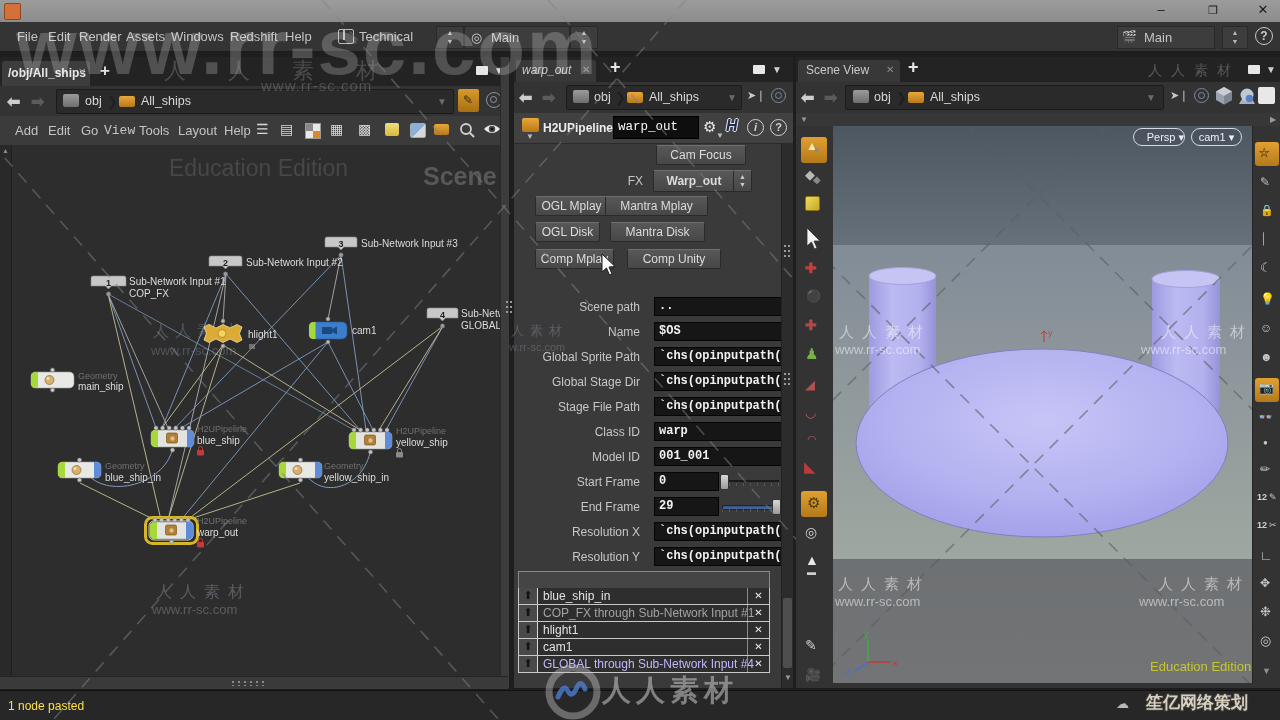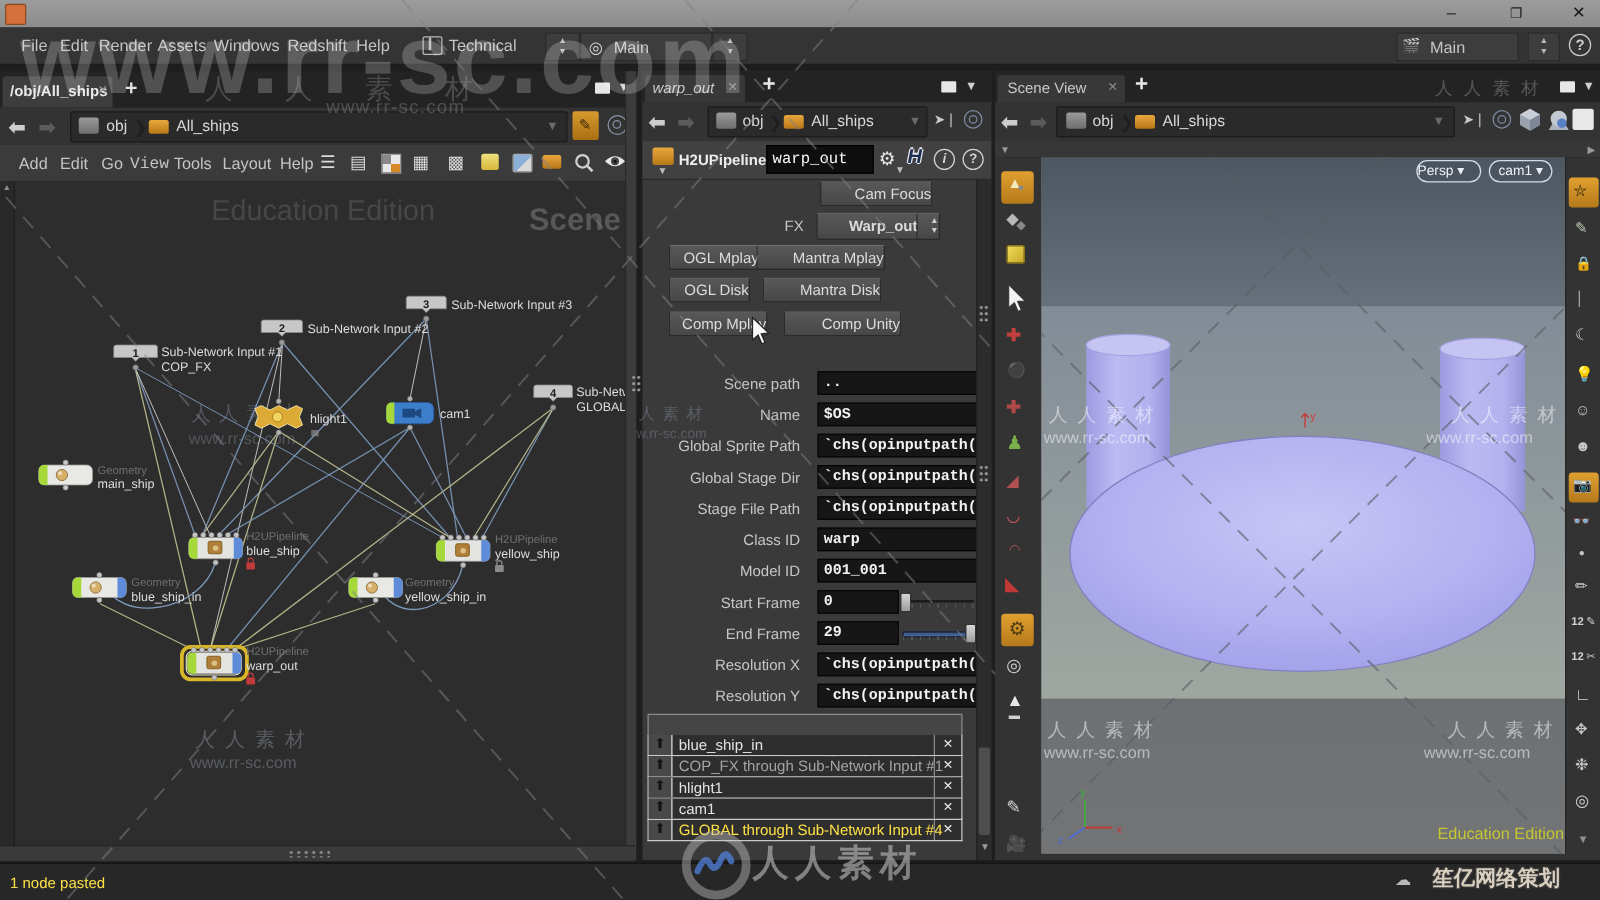--- a/index.html
+++ b/index.html
@@ -18,21 +18,21 @@
   
   .tabrow{background:#232323;}
   .tab{background:#3d3d3d;color:#d6d6d6;font-size:12px;border-radius:3px 3px 0 0;}
   .pathbar{background:#333333;}
   .pathfield{background:#2a2a2a;border:1px solid #1b1b1b;border-radius:2px;}
   .ptext{color:#d8d8d8;font-size:12.5px;}
   .chev{color:#1f1f1f;font-size:13px;}
   .crate{width:16px;height:11px;background:linear-gradient(#e8a83c,#b97818);border-radius:2px;}
   
   .pbtn{background:linear-gradient(#585858,#474747);border:1px solid #2a2a2a;border-top-color:#6e6e6e;
-        border-radius:2px;color:#dcdcdc;font-size:12px;text-align:right;}
+        border-radius:2px;color:#dcdcdc;font-size:12px;text-align:center;}
   .pfield{background:#161616;border:1px solid #060606;color:#f2f2f2;
           font-family:"Liberation Mono",monospace;font-size:12px;font-weight:bold;
           white-space:nowrap;overflow:hidden;}
   .plabel{color:#c6c6c6;font-size:12px;text-align:right;}
   
   .wm{color:rgba(255,255,255,0.5);pointer-events:none;white-space:nowrap;}
 </style>
 </head>
 <body>
 <div id="root">
@@ -402,21 +402,21 @@
       <div class="abs" style="left:24px;top:1px;color:#e2e2e2;font-size:12px;white-space:nowrap;">hlight1</div>
       <div class="abs" style="left:228px;top:0;width:21px;height:16px;border-left:1px solid #8a8a8a;color:#e8e8e8;font-size:10px;text-align:center;line-height:15px;">✕</div>
     </div>
     <div class="abs" style="left:4px;top:582px;width:250px;height:16px;background:#2e2e2e;border:1px solid #c9c9c9;border-top:none;">
       <div class="abs" style="left:0;top:0;width:18px;height:16px;border-right:1px solid #d8d8d8;background:#494949;color:#141414;font-size:11px;text-align:center;line-height:15px;">⬆</div>
       <div class="abs" style="left:24px;top:1px;color:#e2e2e2;font-size:12px;white-space:nowrap;">cam1</div>
       <div class="abs" style="left:228px;top:0;width:21px;height:16px;border-left:1px solid #8a8a8a;color:#e8e8e8;font-size:10px;text-align:center;line-height:15px;">✕</div>
     </div>
     <div class="abs" style="left:4px;top:599px;width:250px;height:16px;background:#2e2e2e;border:1px solid #c9c9c9;border-top:none;">
       <div class="abs" style="left:0;top:0;width:18px;height:16px;border-right:1px solid #d8d8d8;background:#494949;color:#141414;font-size:11px;text-align:center;line-height:15px;">⬆</div>
-      <div class="abs" style="left:24px;top:1px;color:#fde047;font-size:12px;white-space:nowrap;">GLOBAL through Sub-Network Input #4</div>
+      <div class="abs" style="left:24px;top:1px;color:#c4b5fd;font-size:12px;white-space:nowrap;">GLOBAL through Sub-Network Input #4</div>
       <div class="abs" style="left:228px;top:0;width:21px;height:16px;border-left:1px solid #8a8a8a;color:#e8e8e8;font-size:10px;text-align:center;line-height:15px;">✕</div>
     </div>
 
     <div class="abs" style="left:267px;top:86px;width:11px;height:545px;background:#2c2c2c;border-left:1px solid #222;">
       <div class="abs" style="left:1px;top:455px;width:9px;height:70px;background:#4e4e4e;border-radius:2px;"></div>
       <div class="abs" style="left:2px;top:530px;color:#9a9a9a;font-size:8px;">▼</div>
     </div>
   </div>
 
   <div id="panelR" class="abs" style="left:796px;top:57px;width:484px;height:631px;background:#333;">
@@ -529,21 +529,21 @@
           <g stroke-width="1.4" font-size="9">
             <path d="M35,536 L35,514" stroke="#3fae3f"></path>
               <text x="31" y="511" fill="#3fae3f">y</text>
             <path d="M35,536 L57,536" stroke="#cc3333"></path>
               <text x="60" y="540" fill="#cc3333">x</text>
             <path d="M35,536 L22,545" stroke="#4a6ad8"></path>
               <text x="13" y="549" fill="#4a6ad8">z</text>
           </g>
         </svg>
 
-        <div class="abs" style="left:300px;top:2px;width:50px;height:16px;border:1px solid #d6dae6;border-radius:9px;background:rgba(60,66,80,0.25);color:#eef0f8;font-size:11px;text-align:left;line-height:16px;">Persp ▾</div>
+        <div class="abs" style="left:300px;top:2px;width:50px;height:16px;border:1px solid #d6dae6;border-radius:9px;background:rgba(60,66,80,0.25);color:#eef0f8;font-size:11px;text-align:right;line-height:16px;">Persp ▾</div>
         <div class="abs" style="left:358px;top:2px;width:49px;height:16px;border:1px solid #d6dae6;border-radius:9px;background:rgba(60,66,80,0.25);color:#eef0f8;font-size:11px;text-align:center;line-height:16px;">cam1 ▾</div>
 
         <div class="wm abs" style="left:6px;top:197px;font-size:15px;letter-spacing:8px;">人人素材</div>
         <div class="wm abs" style="left:2px;top:216px;font-size:13px;">www.rr-sc.com</div>
         <div class="wm abs" style="left:328px;top:197px;font-size:15px;letter-spacing:8px;">人人素材</div>
         <div class="wm abs" style="left:308px;top:216px;font-size:13px;">www.rr-sc.com</div>
         <div class="wm abs" style="left:5px;top:449px;font-size:15px;letter-spacing:8px;">人人素材</div>
         <div class="wm abs" style="left:2px;top:468px;font-size:13px;">www.rr-sc.com</div>
         <div class="wm abs" style="left:325px;top:449px;font-size:15px;letter-spacing:8px;">人人素材</div>
         <div class="wm abs" style="left:306px;top:468px;font-size:13px;">www.rr-sc.com</div>

